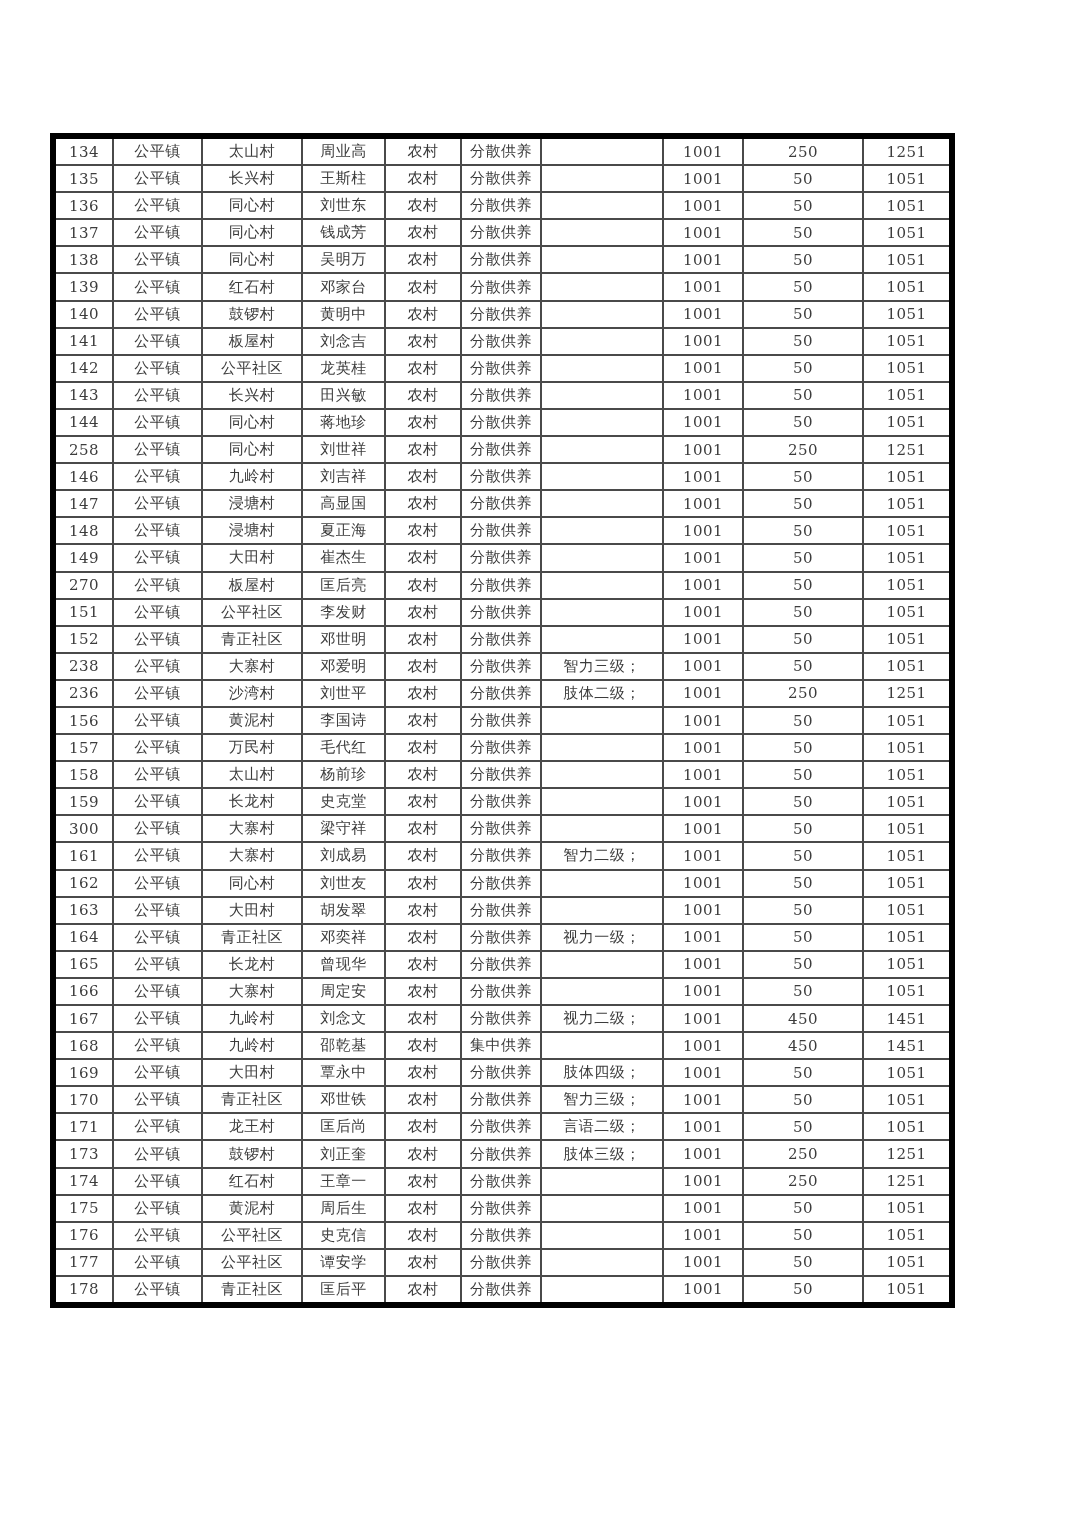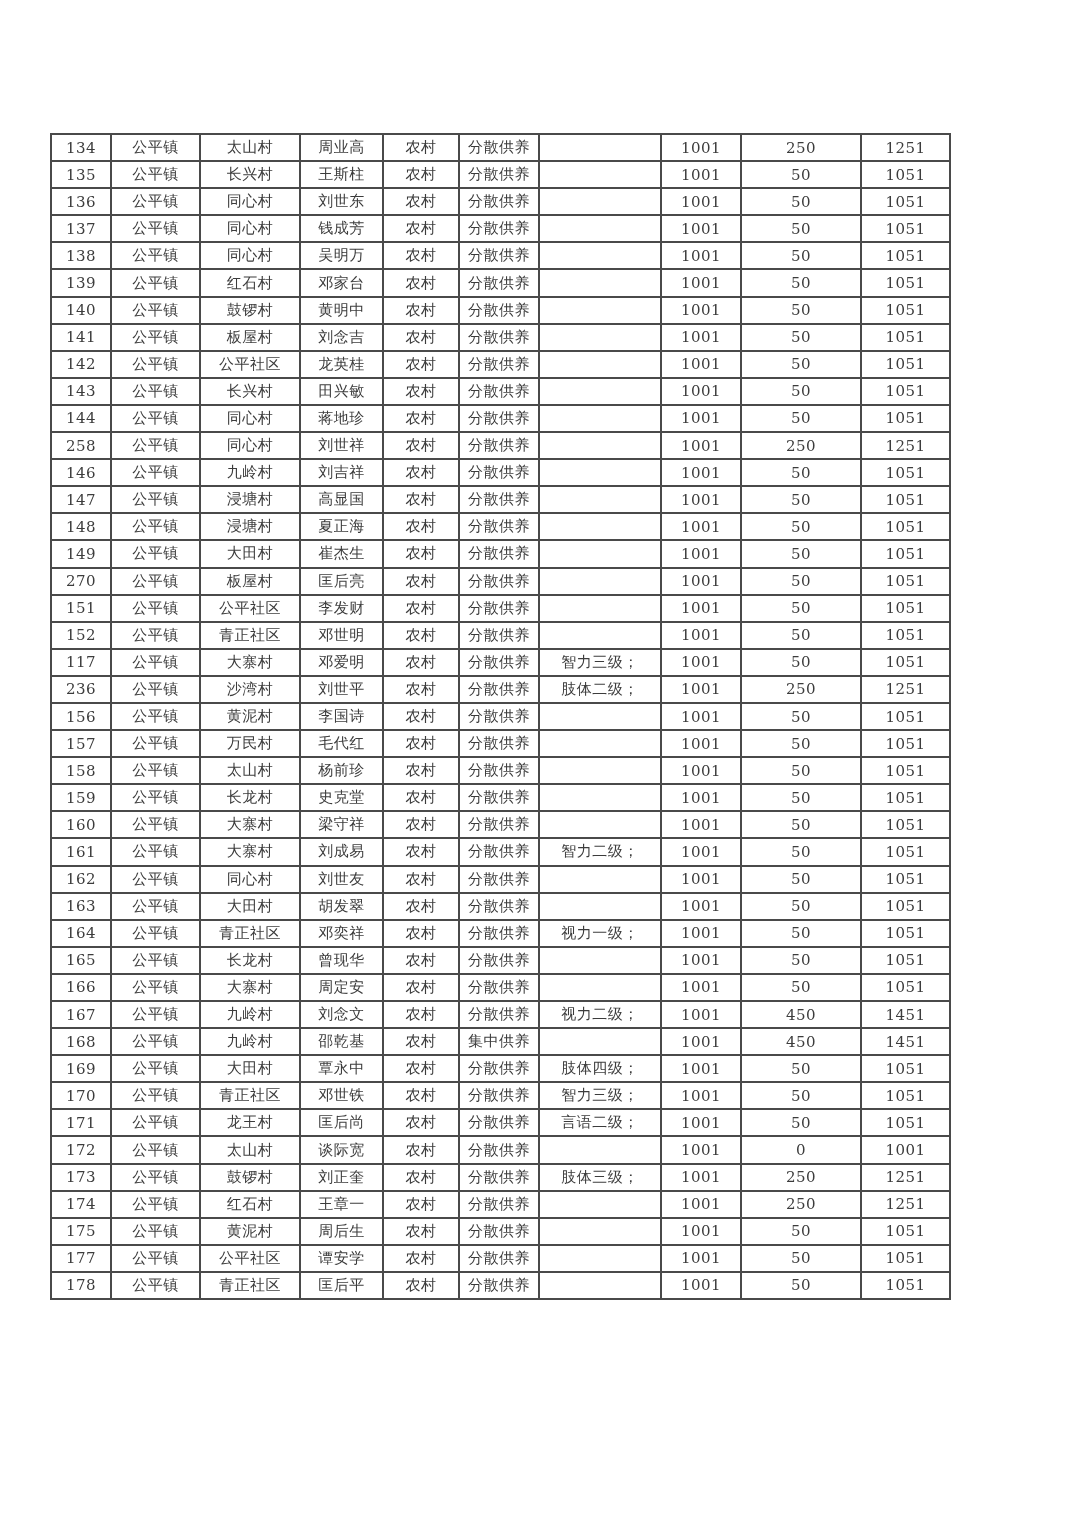--- a/index.html
+++ b/index.html
@@ -20,21 +20,21 @@
   }
   .table-wrap {
     position: absolute;
     left: 50px;
     top: 133px;
   }
   table.roster {
     border-collapse: collapse;
     table-layout: fixed;
     width: 899px;
-    border: 2px solid #000000;
+    border: 6px solid #000000;
     padding-left: 40px;
   }
   table.roster td {
     border: 2px solid #4a4a4a;
     height: 25.1px;
     padding: 0 2px;
     text-align: center;
     vertical-align: middle;
     font-size: 15px;
     color: #3c3c3c;
@@ -294,21 +294,21 @@
     <td>青正社区</td>
     <td>邓世明</td>
     <td>农村</td>
     <td>分散供养</td>
     <td></td>
     <td>1001</td>
     <td>50</td>
     <td>1051</td>
   </tr>
           <tr>
-    <td>117</td>
+    <td>238</td>
     <td>公平镇</td>
     <td>大寨村</td>
     <td>邓爱明</td>
     <td>农村</td>
     <td>分散供养</td>
     <td>智力三级；</td>
     <td>1001</td>
     <td>50</td>
     <td>1051</td>
   </tr>
@@ -366,21 +366,21 @@
     <td>长龙村</td>
     <td>史克堂</td>
     <td>农村</td>
     <td>分散供养</td>
     <td></td>
     <td>1001</td>
     <td>50</td>
     <td>1051</td>
   </tr>
           <tr>
-    <td>160</td>
+    <td>300</td>
     <td>公平镇</td>
     <td>大寨村</td>
     <td>梁守祥</td>
     <td>农村</td>
     <td>分散供养</td>
     <td></td>
     <td>1001</td>
     <td>50</td>
     <td>1051</td>
   </tr>
@@ -510,32 +510,20 @@
     <td>龙王村</td>
     <td>匡后尚</td>
     <td>农村</td>
     <td>分散供养</td>
     <td>言语二级；</td>
     <td>1001</td>
     <td>50</td>
     <td>1051</td>
   </tr>
           <tr>
-    <td>172</td>
-    <td>公平镇</td>
-    <td>太山村</td>
-    <td>谈际宽</td>
-    <td>农村</td>
-    <td>分散供养</td>
-    <td></td>
-    <td>1001</td>
-    <td>0</td>
-    <td>1001</td>
-  </tr>
-          <tr>
     <td>173</td>
     <td>公平镇</td>
     <td>鼓锣村</td>
     <td>刘正奎</td>
     <td>农村</td>
     <td>分散供养</td>
     <td>肢体三级；</td>
     <td>1001</td>
     <td>250</td>
     <td>1251</td>
@@ -550,20 +538,32 @@
     <td></td>
     <td>1001</td>
     <td>250</td>
     <td>1251</td>
   </tr>
           <tr>
     <td>175</td>
     <td>公平镇</td>
     <td>黄泥村</td>
     <td>周后生</td>
+    <td>农村</td>
+    <td>分散供养</td>
+    <td></td>
+    <td>1001</td>
+    <td>50</td>
+    <td>1051</td>
+  </tr>
+          <tr>
+    <td>176</td>
+    <td>公平镇</td>
+    <td>公平社区</td>
+    <td>史克信</td>
     <td>农村</td>
     <td>分散供养</td>
     <td></td>
     <td>1001</td>
     <td>50</td>
     <td>1051</td>
   </tr>
           <tr>
     <td>177</td>
     <td>公平镇</td>

